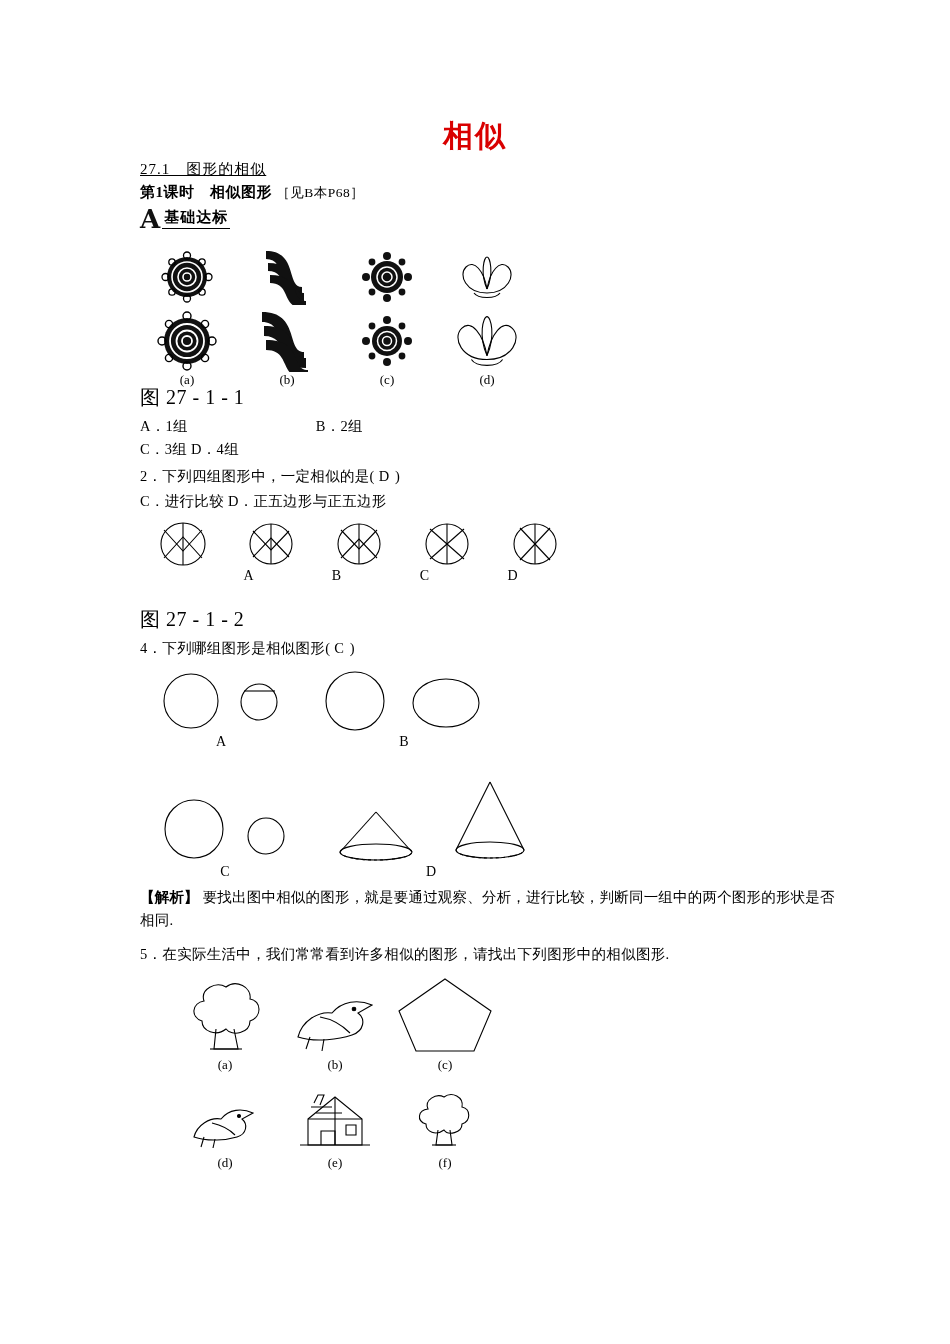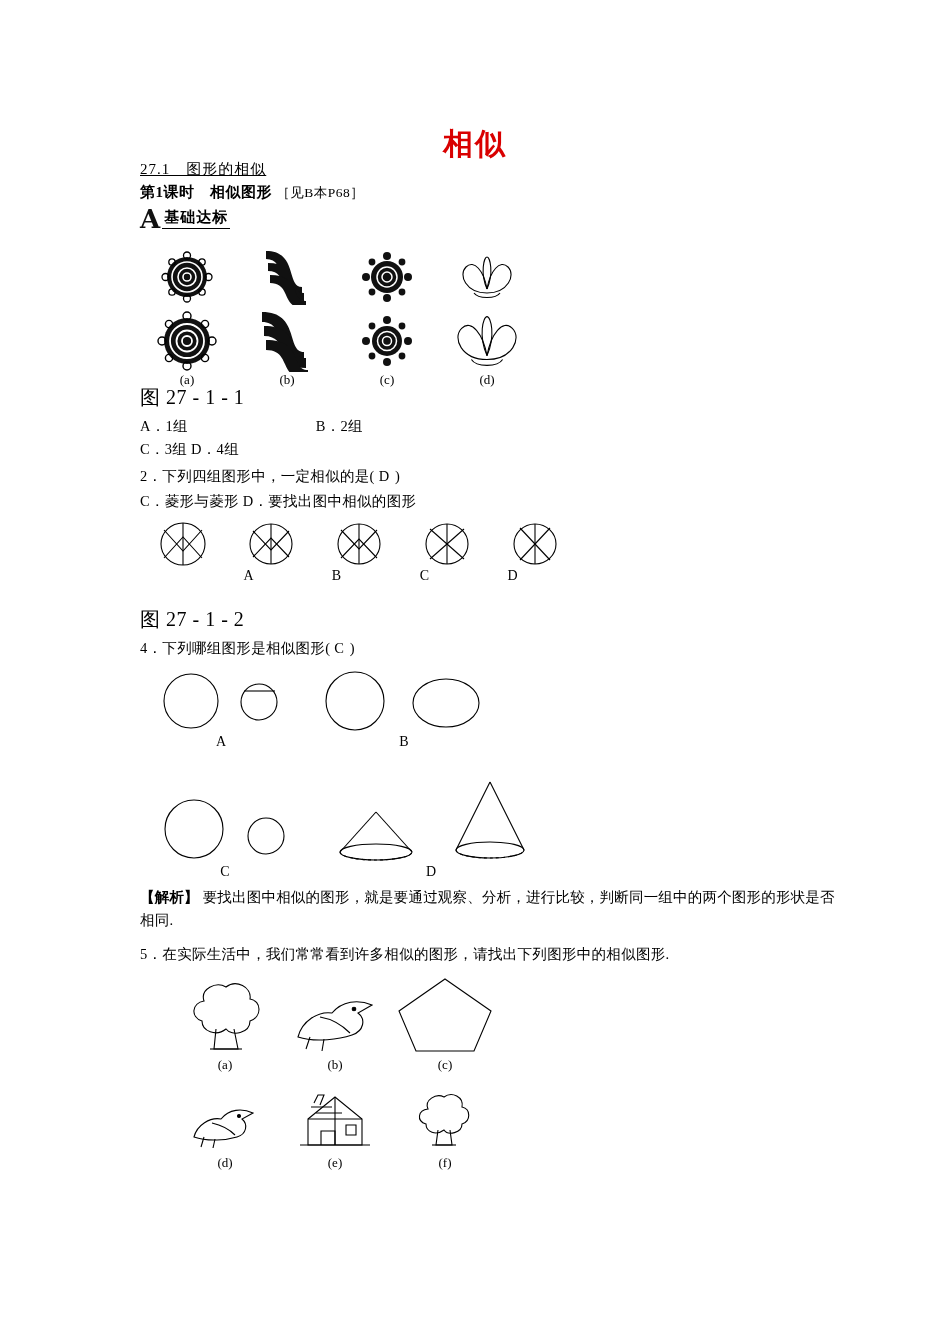--- a/index.html
+++ b/index.html
@@ -17,21 +17,21 @@
   }
   .page {
     position: absolute;
     left: 0; top: 0;
     width: 950px;
     height: 1344px;
   }
   .title {
     position: absolute;
     left: 0; right: 0;
-    top: 124px;
+    top: 116px;
     text-align: center;
     color: #d90000;
     font-size: 30px;
     font-weight: bold;
     letter-spacing: 2px;
     font-family: "DejaVu Sans", sans-serif;
   }
   .content {
     position: absolute;
     left: 140px;
@@ -309,21 +309,21 @@
       <span class="gap"></span>
       <span>B．2组</span>
     </div>
     <div class="opts">C．3组  D．4组</div>
 
     <div class="q">
       <span>2．下列四组图形中，一定相似的是(</span>
       <span class="ans">D</span>
       <span>)</span>
     </div>
-    <div class="opts">C．菱形与菱形  D．要找出图中相似的图形</div>
+    <div class="opts">C．进行比较  D．正五边形与正五边形</div>
 
 
     <div class="fig2">
       <div class="row">
         <svg width="66" height="46" viewBox="0 0 66 46">
           <g class="ink">
             <ellipse cx="33" cy="23" rx="22" ry="21"></ellipse>
             <path d="M14 9 L33 30 L52 9"></path>
             <path d="M14 37 L33 16 L52 37"></path>
             <path d="M33 2 L33 44"></path>

